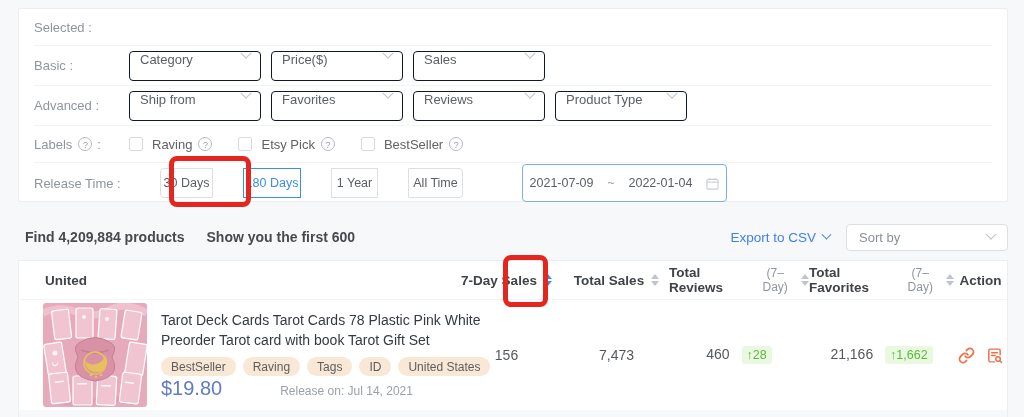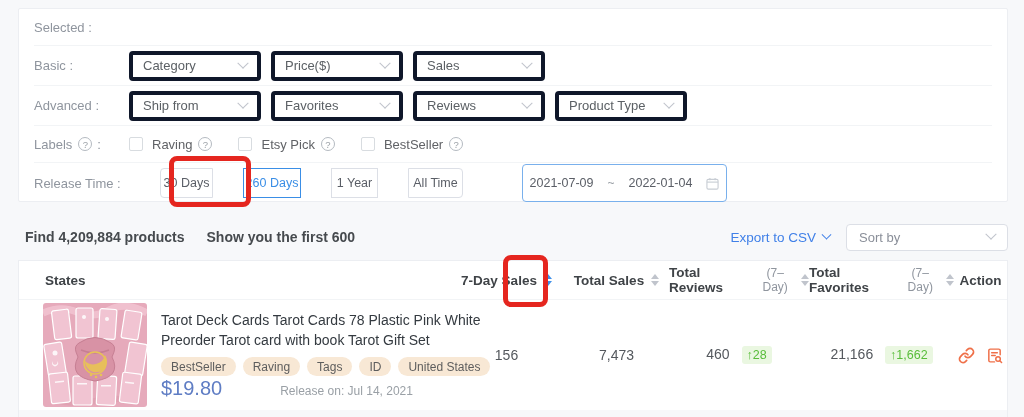--- a/index.html
+++ b/index.html
@@ -22,22 +22,22 @@
   }
   .f-row:last-child{ border-bottom:none;gap:31px; }
   .f-row.r1{ height:37px; } .f-row.r2{ height:40px; } .f-row.r3{ height:40px; }
   .f-row.r4{ height:37px; } .f-row.r5{ height:40px; }
   .f-label{
     width:95px; flex:0 0 95px; font-size:13px; color:#8f959e;
     display:flex; align-items:center;
   }
   .dd{
     width:132px; height:30px; margin-right:10px; background:#fff;
-    border:4px solid #0f172a; border-radius:4px;
-    display:flex; align-items:center; justify-content:space-between;
+    border:1px solid #0f172a; border-radius:4px;
+    display:flex; justify-content:space-between;
     padding:0 10px; cursor:pointer;
   }
   .dd-text{ font-size:13px; color:#5b6065; }
   .chev{
     width:8px; height:8px; border-right:1.5px solid #c0c4cc; border-bottom:1.5px solid #c0c4cc;
     transform:rotate(45deg) translate(-2px,-2px); flex:0 0 auto;
   }
   .cb-item{ display:flex; align-items:center; margin-right:26px; cursor:pointer; }
   .cb{
     width:14px; height:14px; border:1px solid #d8dce0; border-radius:2px;
@@ -208,21 +208,21 @@
       <div class="cb-item">
         <span class="cb"></span>
         <span class="cb-label">BestSeller</span>
         <span class="q"></span>
       </div>
     </div>
 
     <div class="f-row r5">
       <div class="f-label">Release Time :</div>
       <div class="rt-btn b1">30 Days</div>
-      <div class="rt-btn b2 sel">260 Days</div>
+      <div class="rt-btn b2 sel">180 Days</div>
       <div class="rt-btn b3">1 Year</div>
       <div class="rt-btn b4">All Time</div>
       <div class="date-range">
         <span class="date-txt">2021-07-09</span>
         <span class="date-sep">~</span>
         <span class="date-txt">2022-01-04</span>
         <svg width="13" height="13" viewBox="0 0 14 14">
           <rect x="1" y="2.5" width="12" height="10.5" rx="1.5" fill="none" stroke="#c8cdd4" stroke-width="1.2"></rect>
           <line x1="1" y1="5.5" x2="13" y2="5.5" stroke="#c8cdd4" stroke-width="1.2"></line>
           <line x1="4.2" y1="1" x2="4.2" y2="3.6" stroke="#c8cdd4" stroke-width="1.2"></line>
@@ -245,21 +245,21 @@
       <div class="sortbox">
         <span>Sort by</span>
         <span class="chev"></span>
       </div>
     </div>
   </div>
 
   <div class="table-panel">
 
     <div class="tgrid thead">
-      <div class="th first">States</div>
+      <div class="th first">United</div>
       <div class="th">
         <span>7-Day Sales</span>
         <span class="sort active">
             <i class="up"></i>
             <i class="dn"></i>
           </span>
       </div>
       <div class="th">
         <span>Total Sales</span>
         <span class="sort">

